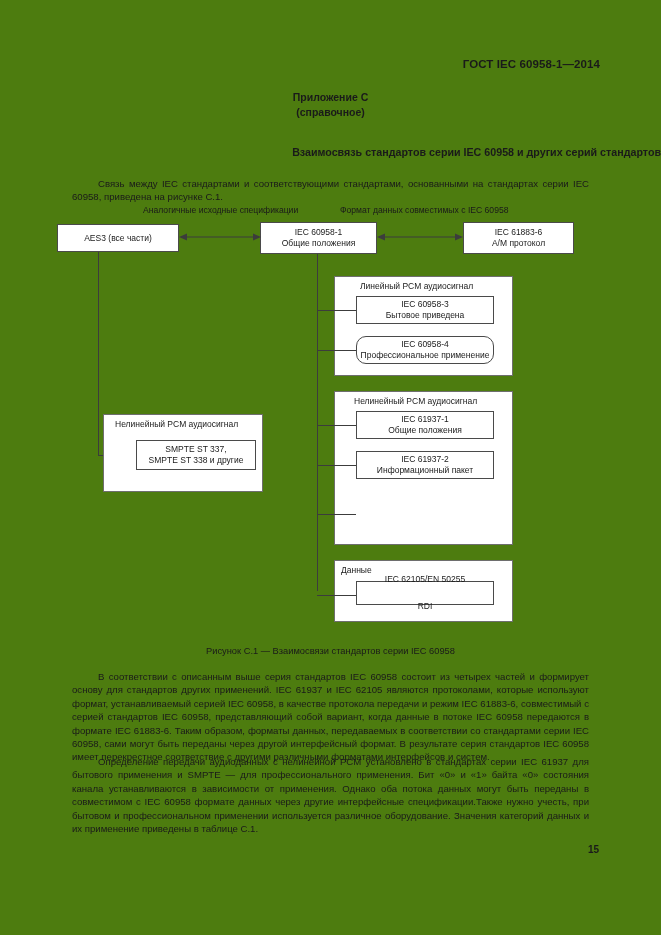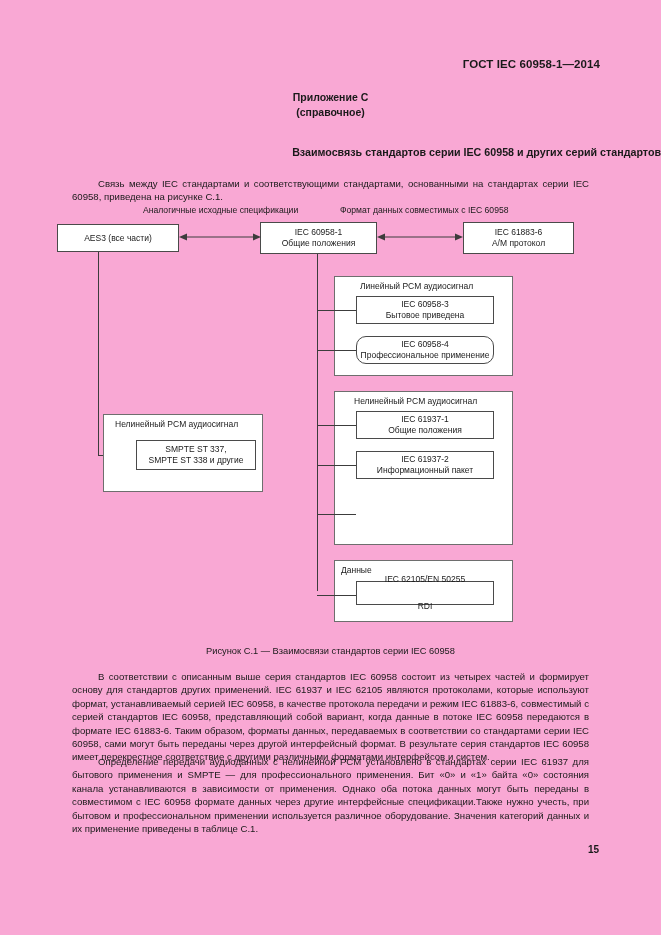--- a/index.html
+++ b/index.html
@@ -8,21 +8,21 @@
     background: #ffffff;
   }
   body {
     font-family: "Liberation Sans", sans-serif;
     color: #1a1a1a;
   }
   #page {
     position: relative;
     width: 661px;
     height: 935px;
-    background: #f9a8d4;
+    background: #4d7c0f;
     overflow: hidden;
   }
 
   
   #doc-header {
     position: absolute;
     top: 58px;
     right: 61px;
     font-size: 11.5px;
     font-weight: bold;

